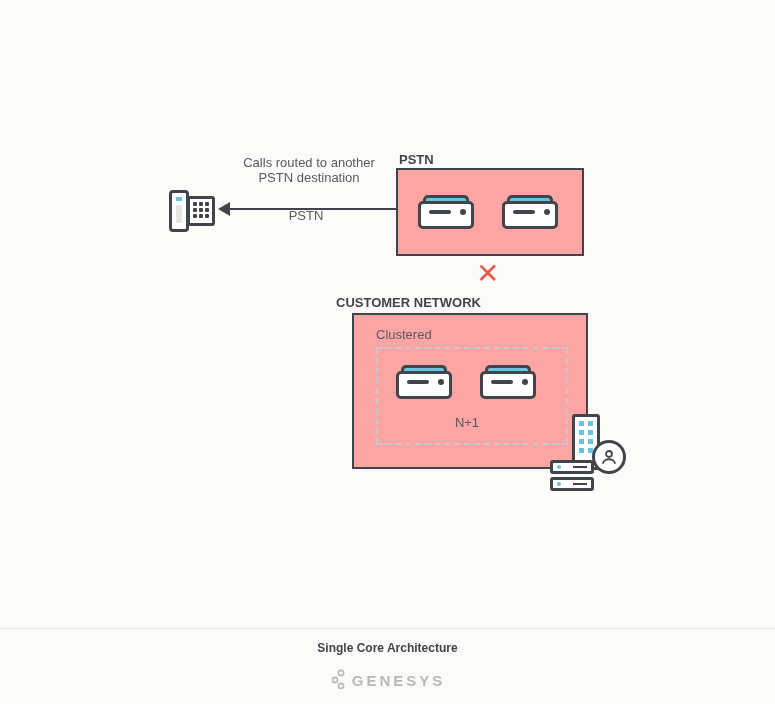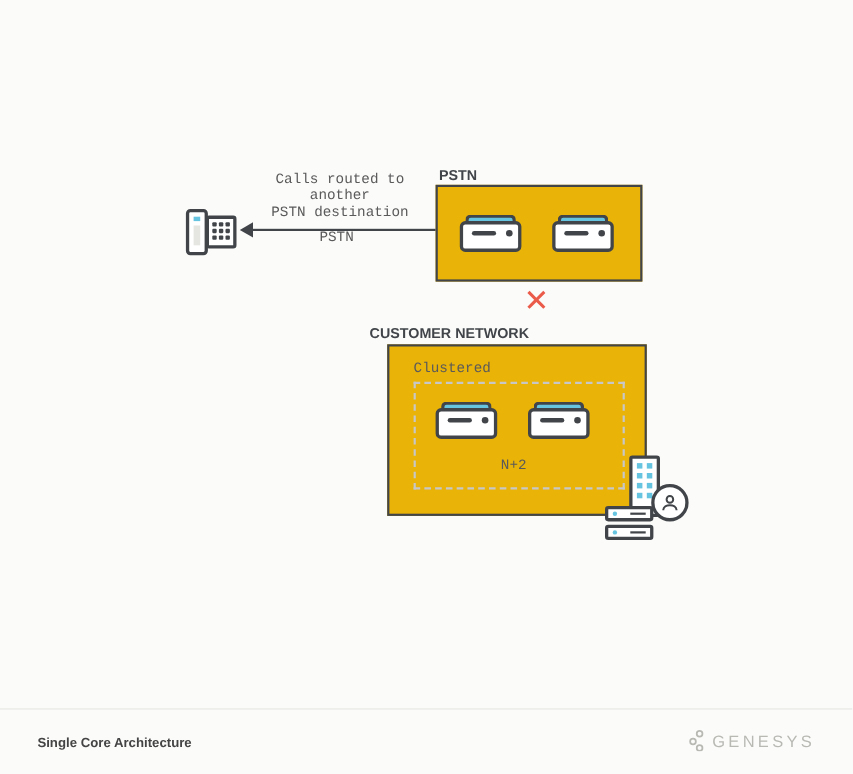--- a/index.html
+++ b/index.html
@@ -1,26 +1,26 @@
 <!DOCTYPE html>
 <html><head>
 <meta charset="utf-8">
 <style>
   html,body{margin:0;padding:0;width:775px;height:704px;background:#fbfbfa;font-family:"Helvetica Neue",Arial,sans-serif;color:#5a5a5a;}
   .stage{position:relative;width:775px;height:704px;}
-  .box{position:absolute;border:2px solid #414549;background:#eab308;}
+  .box{position:absolute;border:2px solid #414549;background:#fca5a5;}
   .box-label{position:absolute;font-weight:700;font-size:13px;color:#414549;}
   .dashed{border:2px dashed #c7c7c7;position:absolute;}
-  .small-text{font-size:13px;color:#5a5a5a;text-align:center;position:absolute;font-family:Liberation Mono, monospace;}
+  .small-text{font-size:13px;color:#5a5a5a;text-align:center;position:absolute;}
   .arrow-line{position:absolute;height:2px;background:#414549;}
   .arrow-head{position:absolute;width:0;height:0;border-top:7px solid transparent;border-bottom:7px solid transparent;border-right:12px solid #414549;}
   .x-mark{position:absolute;color:#eb5b4a;font-size:28px;font-weight:300;line-height:1;}
-  .footer{position:absolute;left:0;right:0;bottom:0;height:60px;border-top:1px solid #e5e5e2;display:flex;align-items:center;justify-content:space-between;padding:0 34px;box-sizing:border-box;}
+  .footer{position:absolute;left:0;right:0;bottom:0;height:76px;border-top:1px solid #e5e5e2;display:flex;align-items:center;justify-content:space-between;padding:12px 34px;box-sizing:border-box;flex-direction:column;}
   .footer-title{font-size:12px;font-weight:700;color:#444;}
-  .genesys-logo{display:flex;align-items:center;color:#b9b9b4;font-weight:400;font-size:15px;letter-spacing:3px;}
+  .genesys-logo{display:flex;align-items:center;color:#b9b9b4;font-weight:700;font-size:15px;letter-spacing:3px;}
   .genesys-mark{margin-right:6px;}
 
   
   .drive{position:absolute;width:56px;height:34px;}
   .drive .dbody{position:absolute;left:0;top:6px;width:56px;height:28px;border:3px solid #414549;border-radius:5px;box-sizing:border-box;background:#fff;}
   .drive .dtop{position:absolute;left:5px;top:0;width:46px;height:13px;border:3px solid #414549;border-bottom:none;border-radius:5px 5px 0 0;box-sizing:border-box;background:#66c4e0;}
   .drive .dslot{position:absolute;left:11px;top:15px;width:22px;height:4px;background:#414549;border-radius:2px;}
   .drive .ddot{position:absolute;right:8px;top:14px;width:6px;height:6px;background:#414549;border-radius:50%;}
 
   
@@ -98,21 +98,21 @@
         <div class="dbody"></div>
         <div class="dslot"></div>
         <div class="ddot"></div>
     </div>
     <div class="drive" style="left:126px;top:50px;">
       <div class="dtop"></div>
         <div class="dbody"></div>
         <div class="dslot"></div>
         <div class="ddot"></div>
     </div>
-    <div class="small-text" style="left:88px;top:100px;width:50px;">N+2</div>
+    <div class="small-text" style="left:88px;top:100px;width:50px;">N+1</div>
   </div>
 
   <div class="building" style="left:572px;top:414px;">
     <div class="win" style="left:4px;top:4px;"></div>
       <div class="win" style="left:13px;top:4px;"></div>
     <div class="win" style="left:4px;top:13px;"></div>
       <div class="win" style="left:13px;top:13px;"></div>
     <div class="win" style="left:4px;top:22px;"></div>
       <div class="win" style="left:13px;top:22px;"></div>
     <div class="win" style="left:4px;top:31px;"></div>

